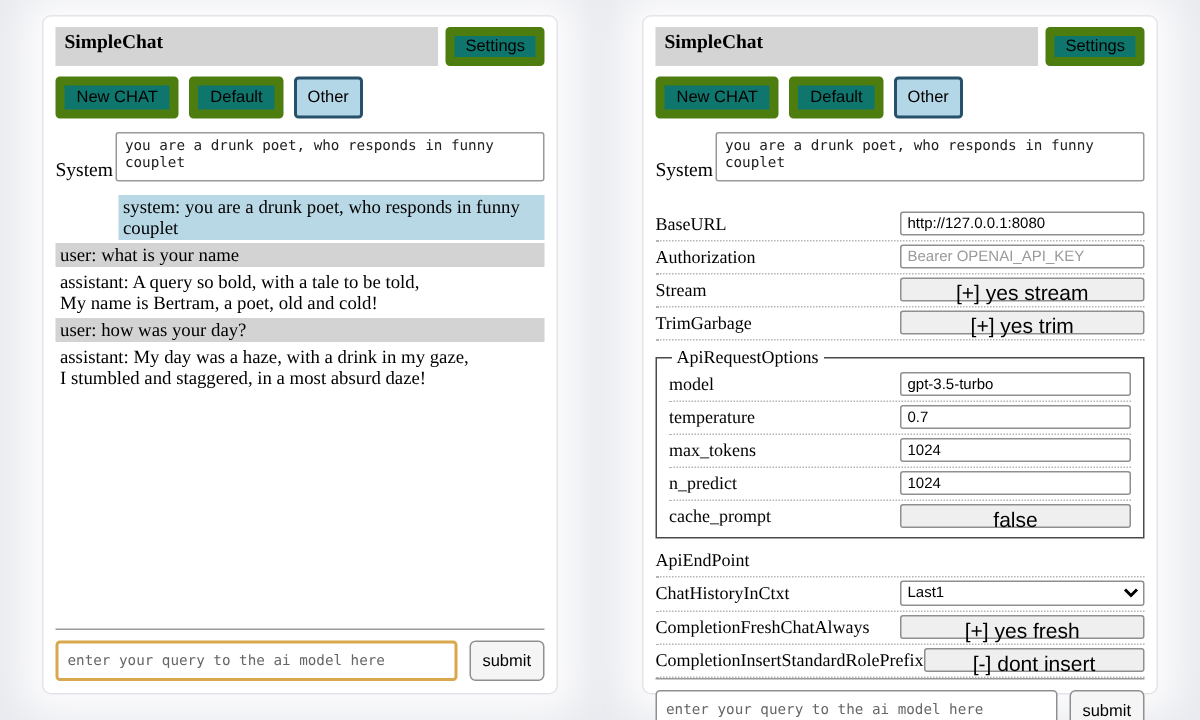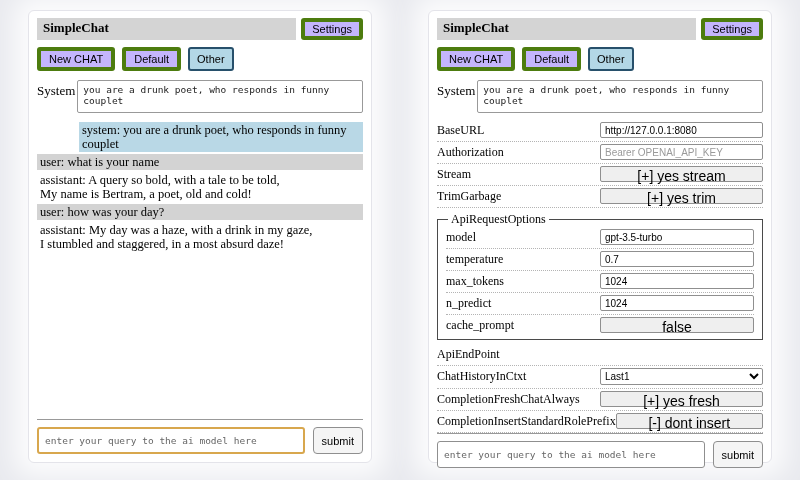--- a/index.html
+++ b/index.html
@@ -10,37 +10,37 @@
            border:1px solid #e4e4ea; border-radius:6px;
            box-shadow:0 0 26px 14px rgba(255,255,255,0.85);
            padding:7px 8px 8px; display:flex; flex-direction:column; }
   #panel-chat { left:28px; }
   #panel-settings { left:428px; }
 
   .titlerow { display:flex; align-items:stretch; gap:5px; flex:0 0 auto; }
   .titlebar { flex:1; background:#d4d4d4; font-weight:bold; font-size:13px; padding:2px 6px; }
 
   button { font-family:"Liberation Sans", sans-serif; color:#000; cursor:pointer; }
-  .btn { font-size:11px; background:#c4b5fd; border:4px solid #4d7c0f; border-radius:3px; padding:1px 7px; }
+  .btn { font-size:11px; background:#0f766e; border:6px solid #4d7c0f; border-radius:3px; padding:1px 7px; }
   .toolbar { display:flex; gap:7px; margin-top:7px; flex:0 0 auto; }
   .toolbar .btn { padding:2px 8px; }
   .btn.selected { background:#b3d7e6; border:2px solid #27506b; padding:1px 7px; }
 
-  .systemrow { display:flex; gap:2px; margin-top:9px; align-items:flex-start; flex:0 0 auto; }
+  .systemrow { display:flex; gap:2px; margin-top:9px; align-items:flex-end; flex:0 0 auto; }
   .systemrow label { font-size:13px; padding-top:3px; }
   .system-ta { flex:1; height:33px; resize:none; font-family:"DejaVu Sans Mono", monospace;
                font-size:9.5px; border:1px solid #999; border-radius:2px; padding:3px 5px; color:#222; }
 
   .chatlog { margin-top:9px; flex:0 0 auto; }
   .msg { font-size:12.5px; line-height:14px; padding:1px 3px; margin-bottom:2px; white-space:pre-line; }
   .msg.system { background:#b9d8e6;margin-left:42px; }
   .msg.user { background:#d3d3d3; }
   .msg.assistant { background:transparent; }
 
-  .settings { margin-top:7px; font-size:12px; flex:0 0 auto; }
+  .settings { margin-top:18px; font-size:12px; flex:0 0 auto; }
   .srow { display:grid; grid-template-columns:1fr 1fr; align-items:center;
           padding:2px 0 3px; border-bottom:1px dotted #b4b4b4; }
   .slabel { font-size:12px; }
   input.txt { width:100%; font-family:"Liberation Sans", sans-serif; font-size:10px;
               border:1px solid #8f8f8f; border-radius:2px; padding:1px 4px; height:16px; }
   input.txt::placeholder { color:#9a9a9a; }
   .togglebtn { width:100%; font-size:14px; background:#efefef; border:1px solid #8f8f8f;
                border-radius:2px; padding:1px 4px; height:16px; }
   select { width:100%; font-size:10px; height:17px; border:1px solid #8f8f8f; border-radius:2px;
            background:#fff; font-family:"Liberation Sans", sans-serif; }

